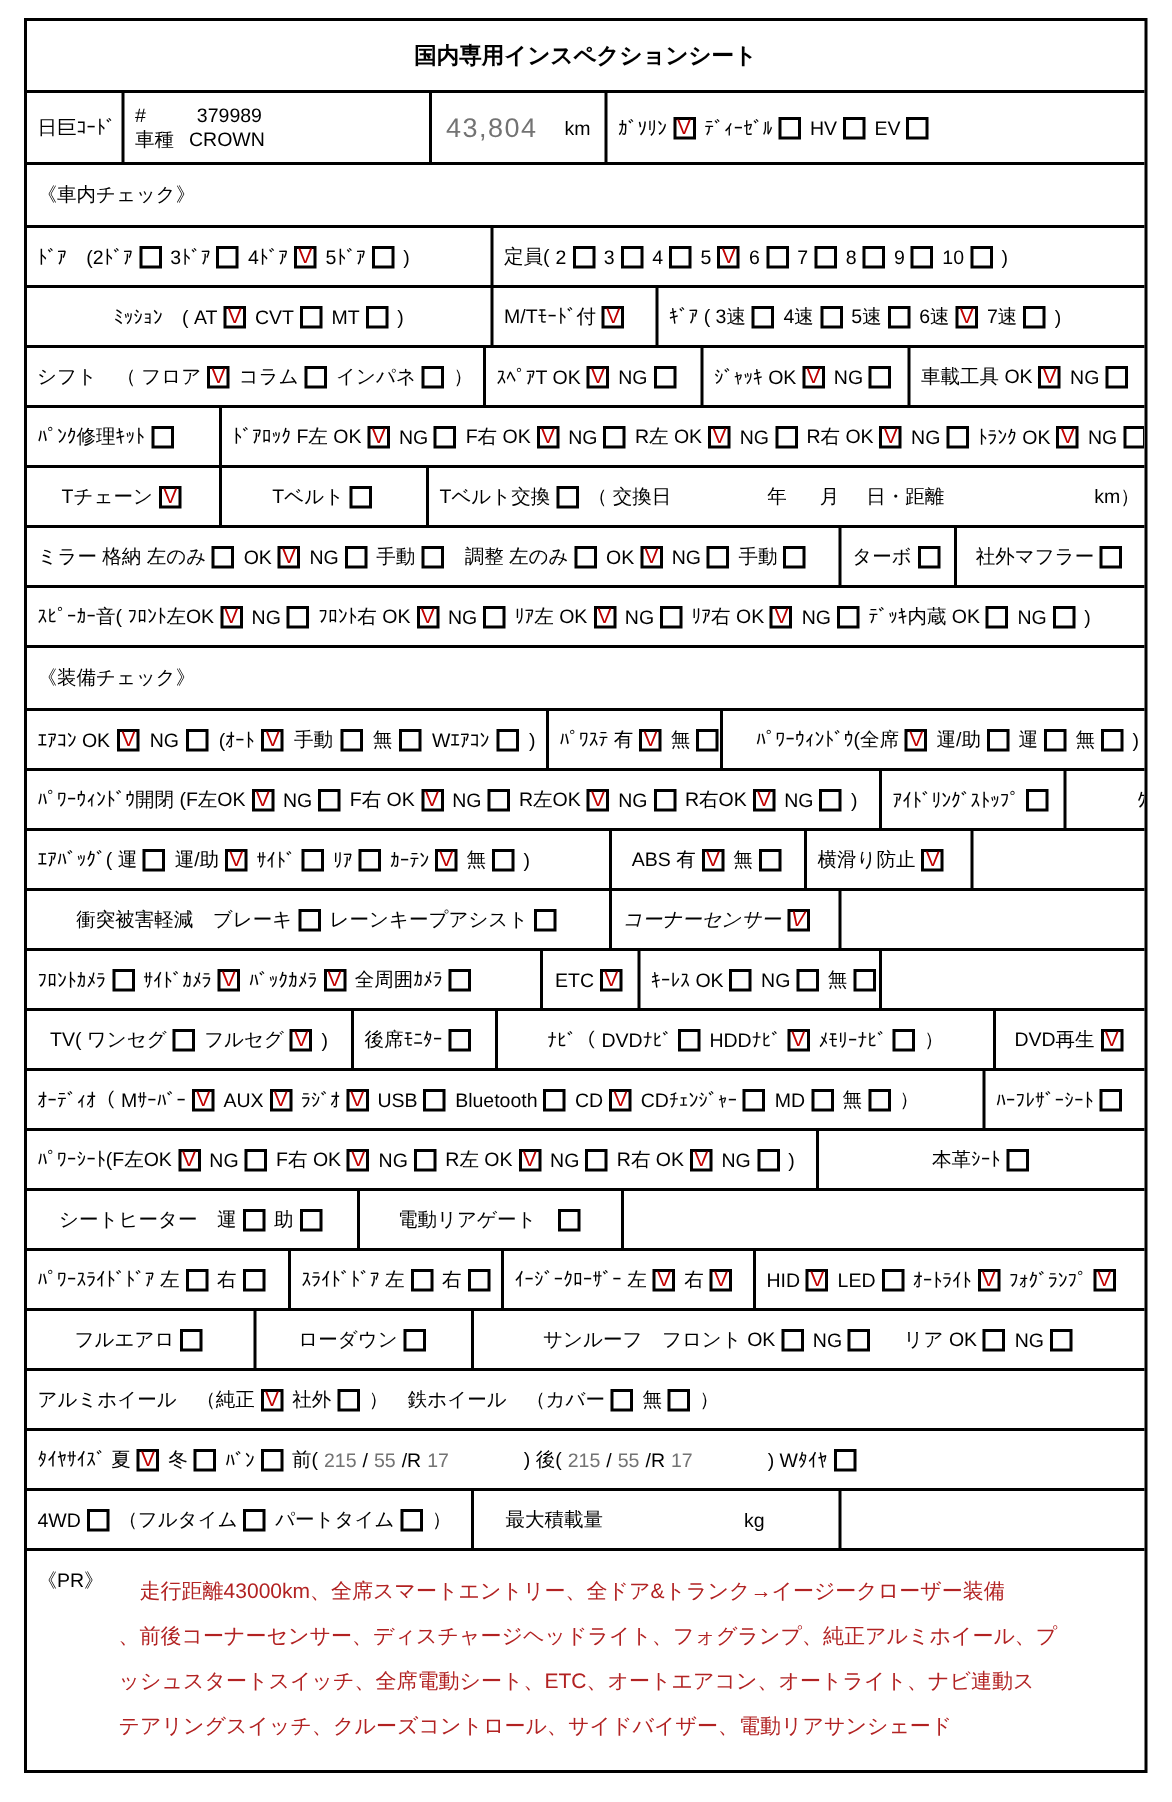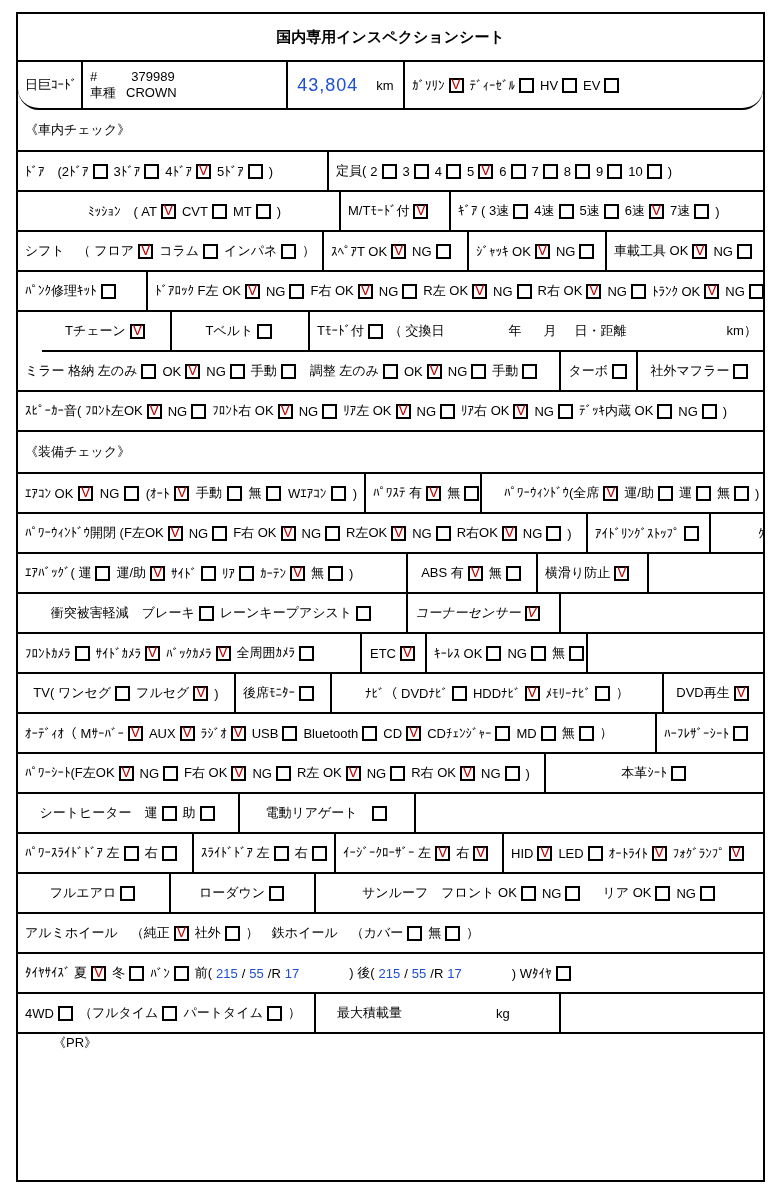--- a/index.html
+++ b/index.html
@@ -7,45 +7,45 @@
        font-family:"Liberation Sans","DejaVu Sans",sans-serif;font-size:13px;color:#000;}
   #sheet{position:absolute;left:16px;top:12px;width:749px;box-sizing:border-box;
          border:2px solid #000;background:#fff;}
   .row{display:flex;box-sizing:border-box;border-bottom:2px solid #000;overflow:hidden;}
   .row:last-child{border-bottom:none;}
   .cell{display:flex;align-items:center;box-sizing:border-box;border-right:2px solid #000;
         padding:1px 5px;overflow:hidden;white-space:nowrap;min-width:0;}
   .cell:last-child{border-right:none;}
   .cell.center{justify-content:center;}
   .t{margin:0 2px;flex:0 0 auto;}
-  .red{color:#1d4ed8;}
+  .red{color:#737373;}
   .big{font-size:18px;letter-spacing:1px;}
   .cb{flex:0 0 15px;width:15px;height:15px;box-sizing:border-box;border:2px solid #000;
       margin:0 4px 0 2px;display:inline-flex;align-items:center;justify-content:center;
       background:#fff;}
   .cb .v{color:#c00000;font-size:14px;line-height:1;margin-top:-2px;}
   .title-row .cell{justify-content:center;font-weight:bold;font-size:15px;}
   .stack{flex-direction:column;align-items:flex-start;justify-content:center;}
   .stack .line{display:flex;align-items:center;}
-  .prcell{align-items:flex-start;white-space:normal;padding-top:0;margin-left:28px;}
+  .prcell{align-items:flex-start;white-space:normal;padding-top:11px;}
   .prlabel{flex:0 0 auto;margin-right:10px;}
   .prtext{color:#b22222;font-size:14px;line-height:2.15;}
   .prtext div:first-child{text-indent:14px;}
   .gap{flex:0 0 auto;display:inline-block;}
 </style>
 </head>
 <body>
 
 <div id="sheet">
     <div class="row title-row" style="height: 48px;">
       <div class="cell center" style="flex: 1 1 auto; justify-content: center;">
         <span class="t">国内専用インスペクションシート</span>
       </div>
     </div>
-    <div class="row" style="height: 48px; border-radius: 21px;">
+    <div class="row" style="height: 48px;">
       <div class="cell" style="flex: 0 0 65px;">
         <span class="t">日巨ｺｰﾄﾞ</span>
       </div>
       <div class="cell stack" style="flex: 0 0 205px;">
         <div class="line">
           <span class="t">#</span>
           <span class="gap" style="width: 30px;"></span>
           <span class="t">379989</span>
         </div>
         <div class="line">
@@ -109,21 +109,21 @@
         <span class="cb"></span>
         <span class="t">8</span>
         <span class="cb"></span>
         <span class="t">9</span>
         <span class="cb"></span>
         <span class="t">10</span>
         <span class="cb"></span>
         <span class="t">)</span>
       </div>
     </div>
-    <div class="row" style="height: 40px; padding-left: 12px;">
+    <div class="row" style="height: 40px;">
       <div class="cell center" style="flex: 0 0 311px; justify-content: center;">
         <span class="t">ﾐｯｼｮﾝ　( AT</span>
         <span class="cb on">
           <span class="v">V</span>
         </span>
         <span class="t">CVT</span>
         <span class="cb"></span>
         <span class="t">MT</span>
         <span class="cb"></span>
         <span class="t">)</span>
@@ -218,33 +218,33 @@
         <span class="t">NG</span>
         <span class="cb"></span>
         <span class="t">ﾄﾗﾝｸ OK</span>
         <span class="cb on">
           <span class="v">V</span>
         </span>
         <span class="t">NG</span>
         <span class="cb"></span>
       </div>
     </div>
-    <div class="row" style="height: 40px; margin-left: 24px;">
+    <div class="row" style="height: 40px;">
       <div class="cell center" style="flex: 0 0 130px; justify-content: center;">
         <span class="t">Tチェーン</span>
         <span class="cb on">
           <span class="v">V</span>
         </span>
       </div>
       <div class="cell center" style="flex: 0 0 138px; justify-content: center;">
         <span class="t">Tベルト</span>
         <span class="cb"></span>
       </div>
       <div class="cell" style="flex: 1 1 auto;">
-        <span class="t">Tﾓｰﾄﾞ付</span>
+        <span class="t">Tベルト交換</span>
         <span class="cb"></span>
         <span class="t">（ 交換日</span>
         <span class="gap" style="width: 60px;"></span>
         <span class="t">年</span>
         <span class="gap" style="width: 18px;"></span>
         <span class="t">月</span>
         <span class="gap" style="width: 14px;"></span>
         <span class="t">日・距離</span>
         <span class="gap" style="width: 96px;"></span>
         <span class="t">km）</span>
@@ -267,21 +267,21 @@
         <span class="cb"></span>
         <span class="t">OK</span>
         <span class="cb on">
           <span class="v">V</span>
         </span>
         <span class="t">NG</span>
         <span class="cb"></span>
         <span class="t">手動</span>
         <span class="cb"></span>
       </div>
-      <div class="cell center" style="flex: 0 0 77px; justify-content: flex-end;">
+      <div class="cell center" style="flex: 0 0 77px; justify-content: center;">
         <span class="t">ターボ</span>
         <span class="cb"></span>
       </div>
       <div class="cell center" style="flex: 1 1 auto; justify-content: center;">
         <span class="t">社外マフラー</span>
         <span class="cb"></span>
       </div>
     </div>
     <div class="row" style="height: 40px;">
       <div class="cell" style="flex: 1 1 auto;">
@@ -725,15 +725,21 @@
         <span class="gap" style="width: 14px;"></span>
         <span class="t">最大積載量</span>
         <span class="gap" style="width: 90px;"></span>
         <span class="t">kg</span>
       </div>
       <div class="cell" style="flex: 1 1 auto;"></div>
     </div>
     <div class="row" style="height: 146px;">
       <div class="cell prcell" style="flex: 1 1 auto;">
         <span class="t prlabel">《PR》</span>
+        <div class="prtext">
+          <div>走行距離43000km、全席スマートエントリー、全ドア&amp;トランク→イージークローザー装備</div>
+          <div>、前後コーナーセンサー、ディスチャージヘッドライト、フォグランプ、純正アルミホイール、プ</div>
+          <div>ッシュスタートスイッチ、全席電動シート、ETC、オートエアコン、オートライト、ナビ連動ス</div>
+          <div>テアリングスイッチ、クルーズコントロール、サイドバイザー、電動リアサンシェード</div>
+        </div>
       </div>
     </div>
   </div>
 
 </body></html>

